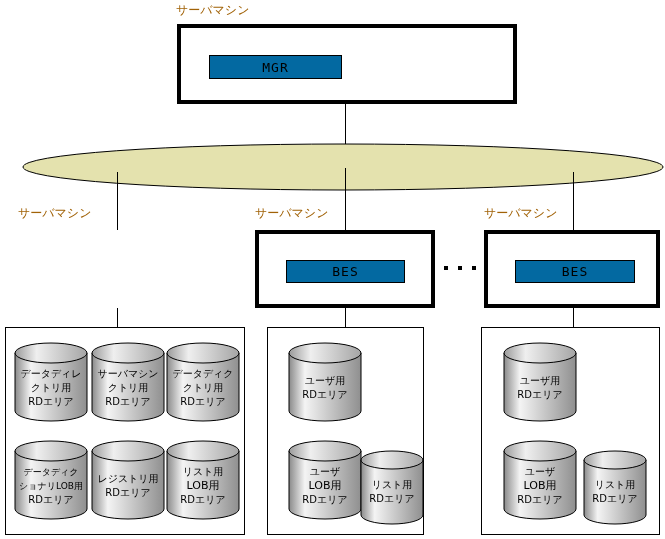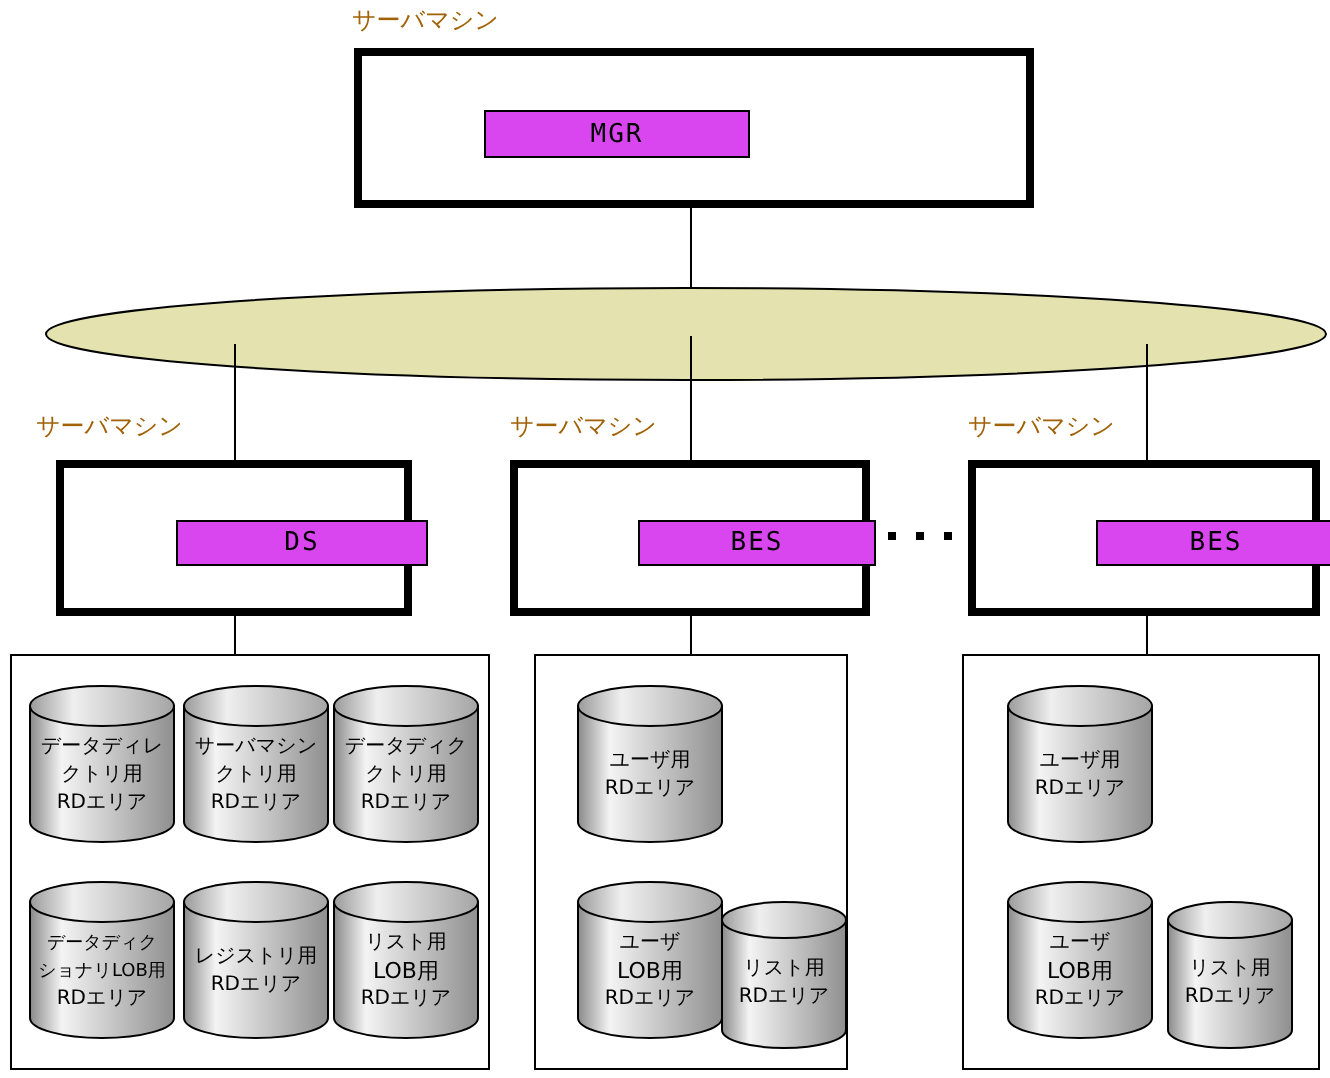--- a/index.html
+++ b/index.html
@@ -26,28 +26,27 @@
     position:absolute;
     border:4px solid #000;
     background:#ffffff;
     box-sizing:border-box;
   }
 
   
   .proc{
     position:absolute;
     border:1px solid #000;
-    background:#d946ef;
+    background:#0369a1;
     box-sizing:border-box;
     display:flex;align-items:center;justify-content:center;
     font-family:"DejaVu Sans Mono","Liberation Mono",monospace;
     font-size:13px;
     letter-spacing:1px;
     color:#000;
-    margin-left:33px;
   }
 
   
   .rdbox{
     position:absolute;
     border:1px solid #000;
     background:#ffffff;
     box-sizing:border-box;
   }
 
@@ -94,23 +93,20 @@
       <ellipse cx="321" cy="24" rx="320" ry="23" fill="#e4e2ae" stroke="#000000" stroke-width="1"></ellipse>
     </svg>
   </div>
 
   <div class="vline" style="left:117px;top:172px;height:58px;"></div>
   <div class="vline" style="left:345px;top:168px;height:62px;"></div>
   <div class="vline" style="left:573px;top:172px;height:58px;"></div>
 
   <div class="caption" style="left:18px;top:206px;">サーバマシン</div>
 
-  <div class="machine" style="left:28px;top:230px;width:178px;height:78px;">
-    <div class="proc" style="left:23px;top:26px;width:126px;height:23px;">DS</div>
-  </div>
 
   <div class="caption" style="left:255px;top:206px;">サーバマシン</div>
 
   <div class="machine" style="left:255px;top:230px;width:180px;height:78px;">
     <div class="proc" style="left:27px;top:26px;width:119px;height:23px;">BES</div>
   </div>
 
   <div class="dots" style="left:444px;top:266px;">
     <i></i>
     <i></i>

